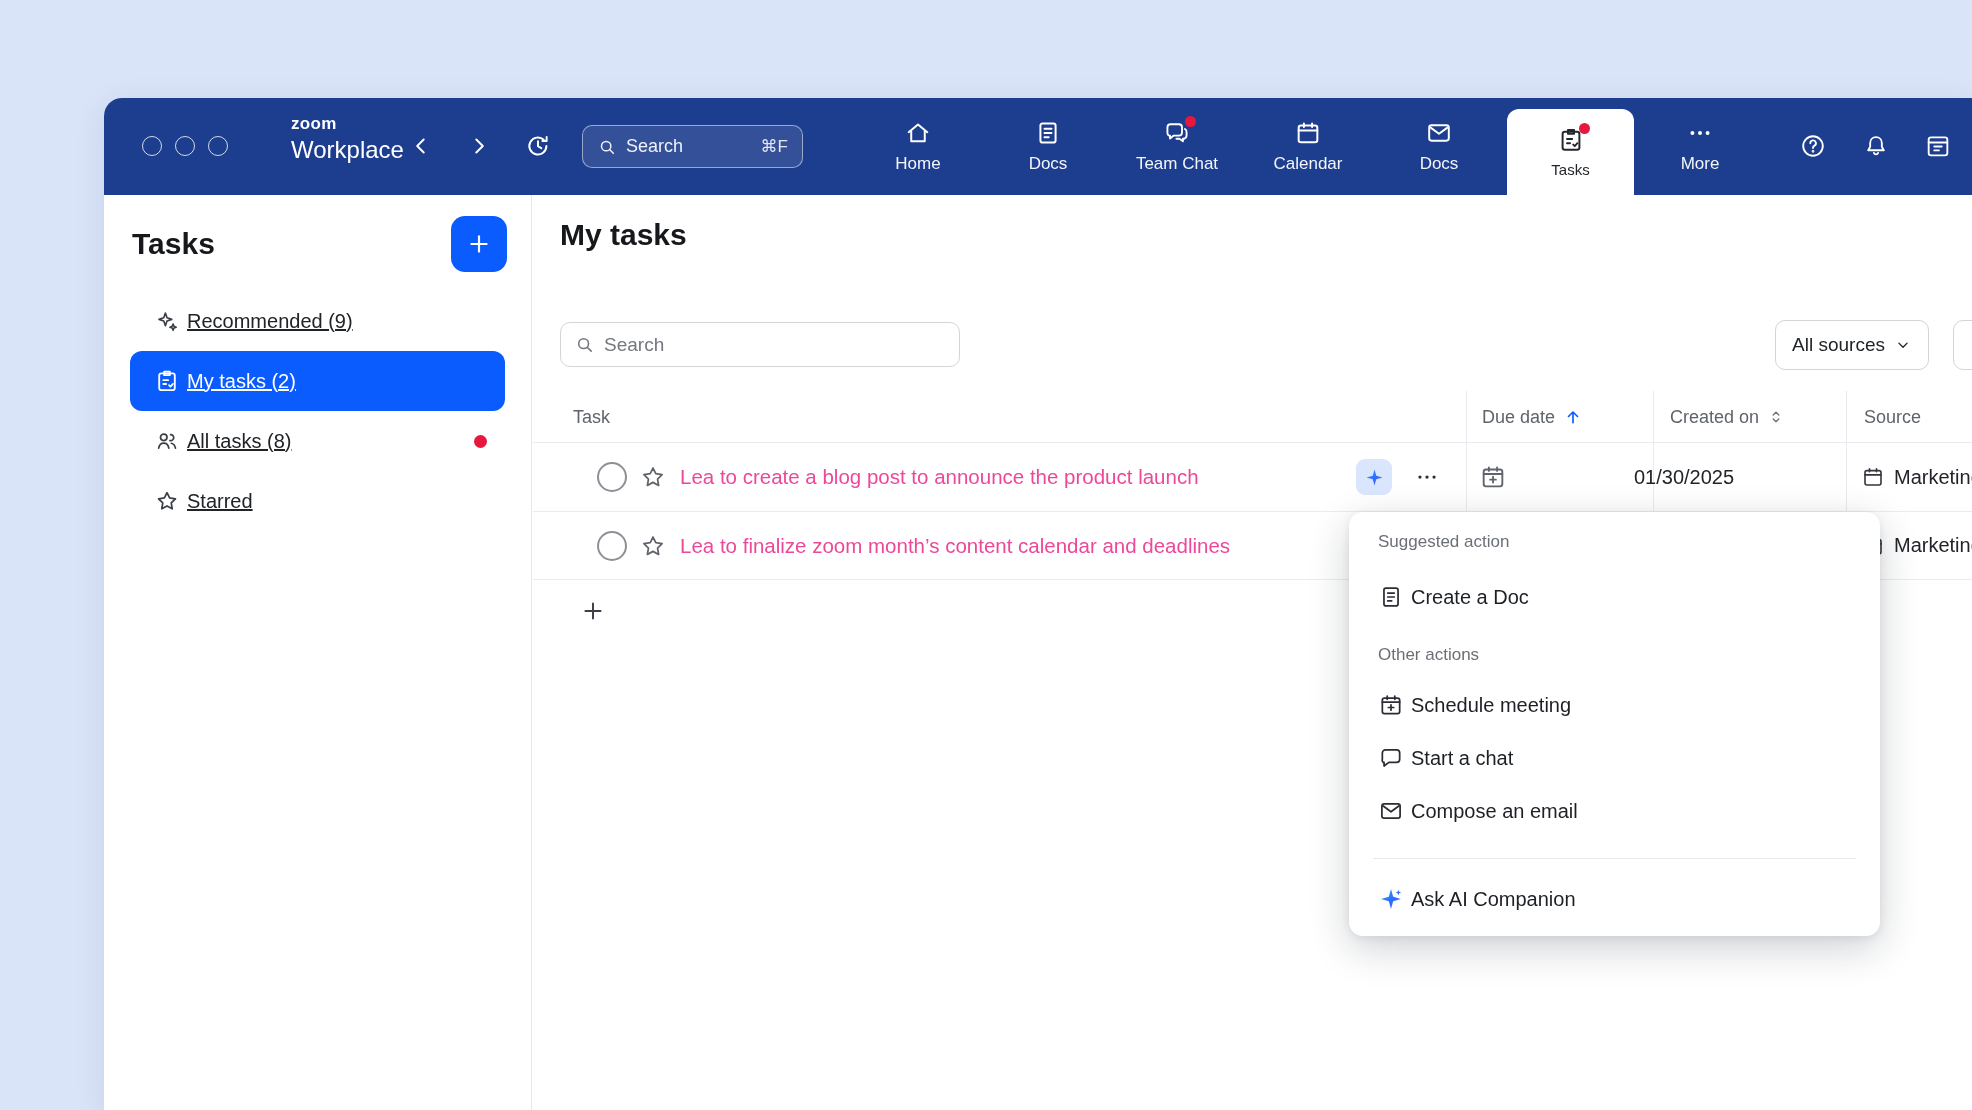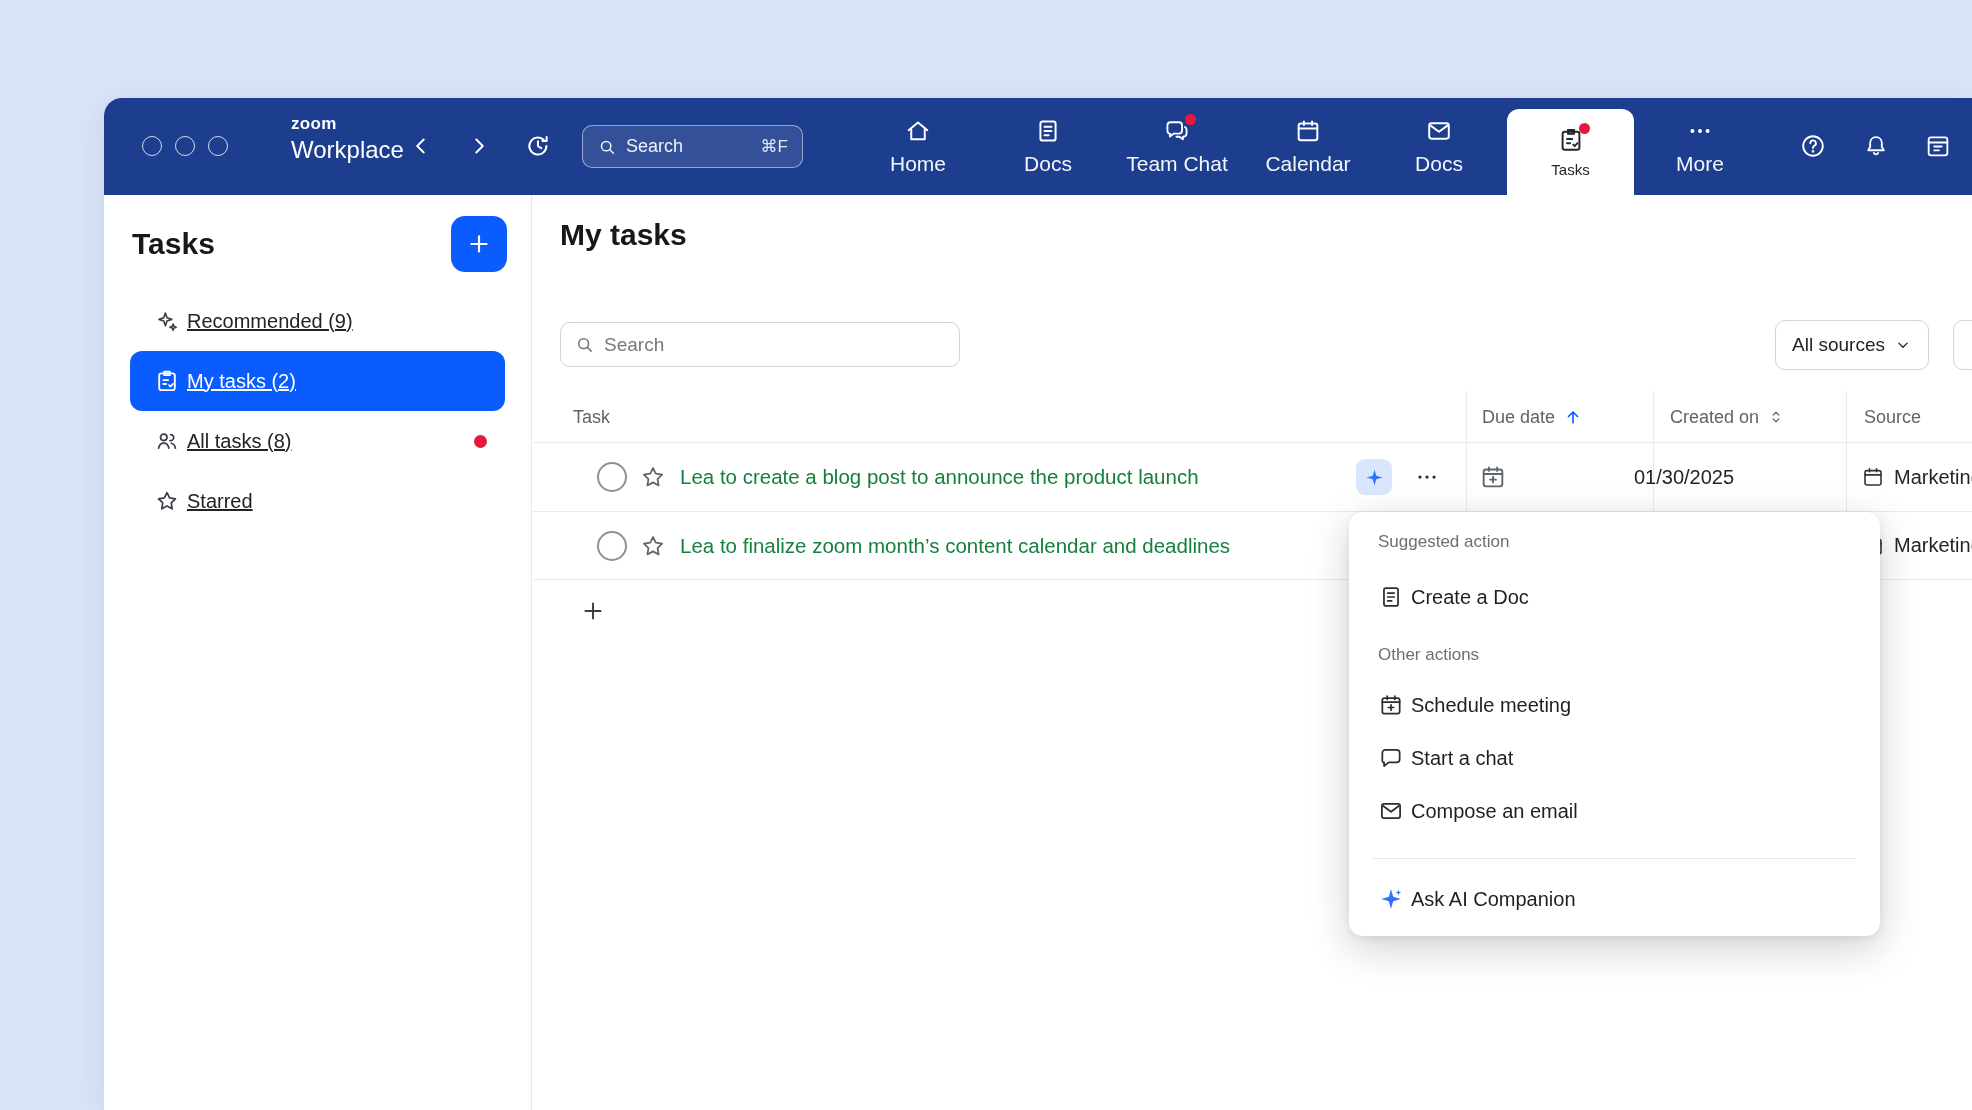--- a/index.html
+++ b/index.html
@@ -29,21 +29,21 @@
     border-radius:10px; display:flex; align-items:center; gap:9px; padding:0 14px;
     color:rgba(255,255,255,.92); cursor:text;
   }
   .hsearch .ph { font-size:18px; }
   .hsearch .kbd { margin-left:auto; font-size:17px; color:rgba(255,255,255,.85); }
   .topnav-item {
     position:absolute; top:0; height:97px; width:118px;
     display:flex; flex-direction:column; align-items:center; justify-content:center; gap:7px;
     color:#fff; cursor:pointer;
   }
-  .topnav-item .lbl { font-size:21px; color:rgba(255,255,255,.95); }
+  .topnav-item .lbl { font-size:17px; color:rgba(255,255,255,.95); }
   .icon-wrap { position:relative; width:28px; height:28px; }
   .dot-red { position:absolute; width:11px; height:11px; border-radius:50%; background:#e8173d; right:-5px; top:-3px; }
   .tab-active {
     position:absolute; left:1403px; top:11px; width:127px; height:86px;
     background:#fff; border-radius:12px 12px 0 0;
     display:flex; flex-direction:column; align-items:center; justify-content:center; gap:7px;
     color:#23262b; cursor:pointer;
   }
   .tab-active .lbl { font-size:15px; color:#23262b; }
   
@@ -76,21 +76,21 @@
     font-size:19px; color:#202327; cursor:pointer;
   }
   .sources-extra { position:absolute; left:1420px; top:125px; width:70px; height:50px; border:1px solid #d4d4d9; border-radius:10px; background:#fff; cursor:pointer; }
   
   .thead { position:absolute; left:0; right:0; top:196px; height:52px; border-bottom:1px solid #ebebef; font-size:18px; color:#5f646b; }
   .thead .hc { position:absolute; top:0; height:52px; display:flex; align-items:center; gap:8px; }
   .colsep { position:absolute; width:1px; top:196px; height:189px; background:#ebebef; }
   .trow { position:absolute; left:0; right:0; height:69px; border-bottom:1px solid #ebebef; cursor:pointer; }
   .rowitem { position:absolute; display:flex; align-items:center; height:100%; top:0; }
   .check-circle { width:30px; height:30px; border:2px solid #8e9097; border-radius:50%; background:#fff; }
-  .task-text { font-size:20.5px; color:#15803d; white-space:nowrap; }
+  .task-text { font-size:20.5px; color:#ec4899; white-space:nowrap; }
   .ai-btn { width:36px; height:36px; border-radius:9px; background:#d9e6fd; border:none; display:flex; align-items:center; justify-content:center; cursor:pointer; }
   .more-btn { width:34px; height:34px; border:none; background:none; color:#2a2d33; display:flex; align-items:center; justify-content:center; cursor:pointer; }
   .cell-date { font-size:20px; color:#212429; }
   .src-cell { font-size:20px; color:#212429; display:flex; align-items:center; gap:9px; white-space:nowrap; }
   .addtask { position:absolute; left:45px; top:401px; width:30px; height:30px; color:#3c3f45; background:none; border:none; display:flex; align-items:center; justify-content:center; cursor:pointer; }
   
   .popup {
     position:absolute; left:1245px; top:414px; width:531px; height:424px;
     background:#fff; border-radius:14px; z-index:50;
     box-shadow:0 12px 40px rgba(17,24,39,.20), 0 2px 8px rgba(17,24,39,.08);

